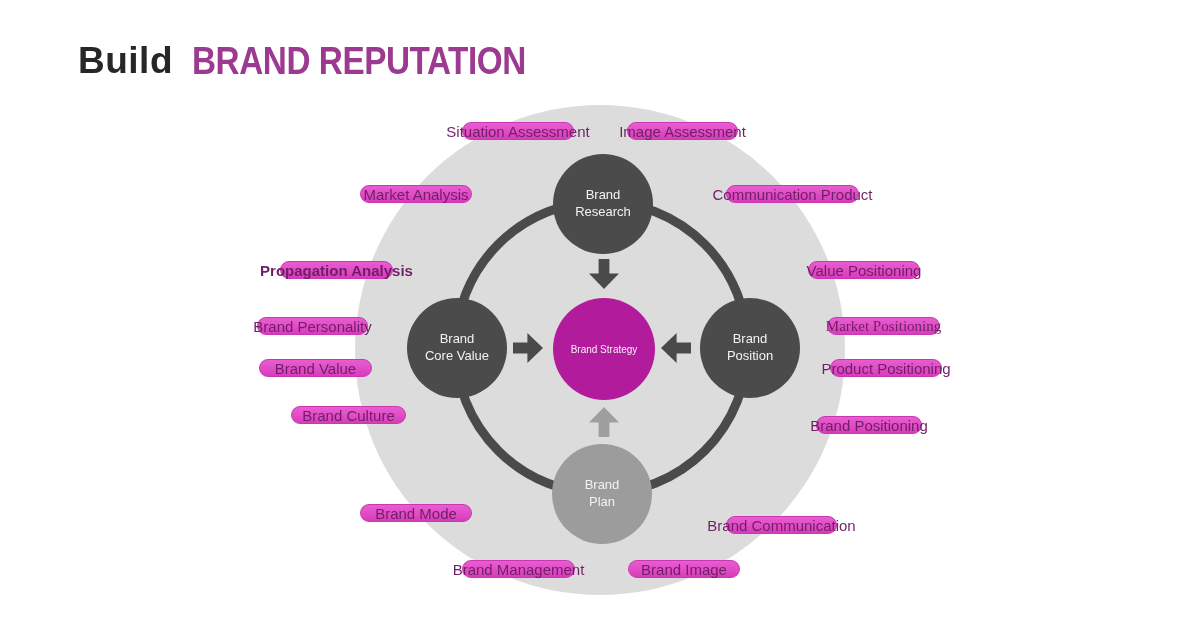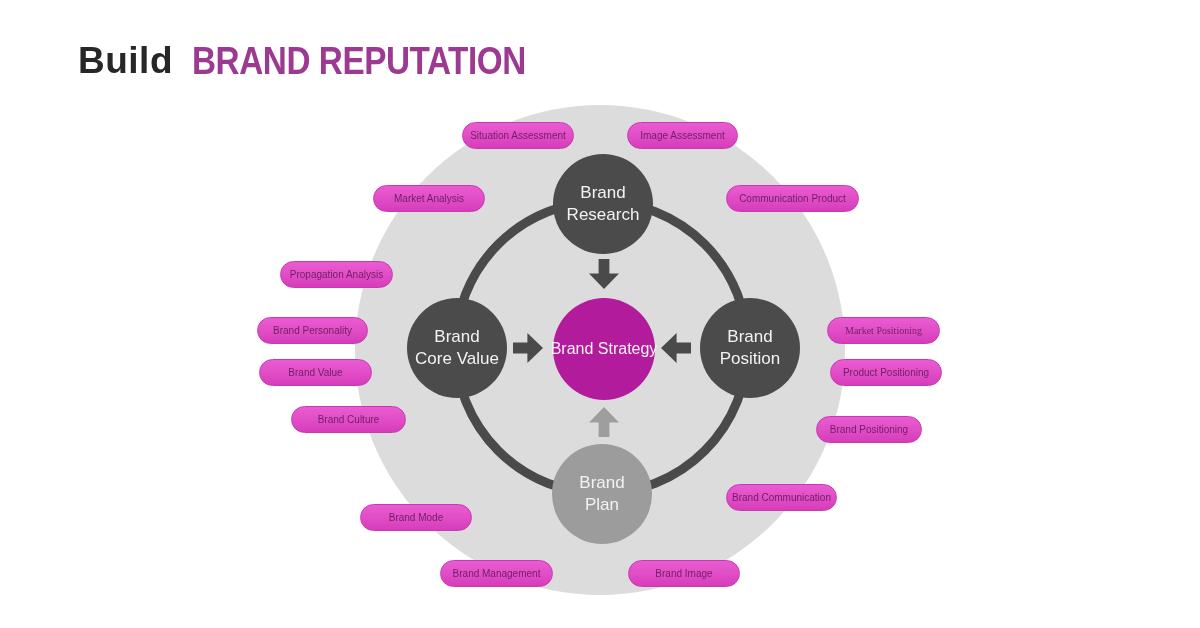--- a/index.html
+++ b/index.html
@@ -83,49 +83,49 @@
     position: absolute;
     width: 100px;
     height: 100px;
     border-radius: 50%;
     background: #4b4b4b;
     color: #f2f2f2;
     display: flex;
     align-items: center;
     justify-content: center;
     text-align: center;
-    font-size: 17px;
+    font-size: 13px;
     line-height: 1.3;
     white-space: pre-line;
     z-index: 4;
   }
   .node.research   { left: 553px; top: 154px; }
   .node.core-value { left: 407px; top: 298px; }
   .node.position   { left: 700px; top: 298px; }
   .node.plan       { left: 552px; top: 444px; background: #9c9c9c; }
   .node.center {
     left: 553px;
     top: 298px;
     width: 102px;
     height: 102px;
     background: #b21c9c;
-    font-size: 16px;
+    font-size: 10px;
     z-index: 5;
     white-space: nowrap;
   }
   
   .pill {
     position: absolute;
-    height: 27px;
+    height: 18px;
     border-radius: 14px;
     background: linear-gradient(180deg, #e95cd1 0%, #e04cc5 55%, #d63cba 100%);
     border: 1px solid #c938b2;
     box-sizing: border-box;
     color: #701f66;
-    font-size: 10px;
+    font-size: 15px;
     display: flex;
     align-items: center;
     justify-content: center;
     white-space: nowrap;
     z-index: 6;
   }
 </style>
 </head>
 <body>
 
@@ -151,28 +151,29 @@
     <div class="node core-value">Brand
 Core Value</div>
     <div class="node position">Brand
 Position</div>
     <div class="node plan">Brand
 Plan</div>
     <div class="node center">Brand Strategy</div>
 
     <div class="pill" style="left:462px; top:122px; width:112px;">Situation Assessment</div>
     <div class="pill" style="left:627px; top:122px; width:111px;">Image Assessment</div>
-    <div class="pill" style="left:373px; top:185px; width:112px;">Market Analysis</div>
+    <div class="pill" style="left:360px; top:185px; width:112px;">Market Analysis</div>
     <div class="pill" style="left:726px; top:185px; width:133px;">Communication Product</div>
-    <div class="pill" style="left:280px; top:261px; width:113px;">Propagation Analysis</div>
+    <div class="pill" style="left:280px; top:261px; width:113px;font-weight:bold;">Propagation Analysis</div>
+    <div class="pill" style="left:808px; top:261px; width:112px;">Value Positioning</div>
     <div class="pill" style="left:257px; top:317px; width:111px;">Brand Personality</div>
     <div class="pill" style="left:827px; top:317px; width:113px;font-family:Liberation Serif, serif;">Market Positioning</div>
     <div class="pill" style="left:830px; top:359px; width:112px;">Product Positioning</div>
     <div class="pill" style="left:259px; top:359px; width:113px;">Brand Value</div>
     <div class="pill" style="left:291px; top:406px; width:115px;">Brand Culture</div>
     <div class="pill" style="left:816px; top:416px; width:106px;">Brand Positioning</div>
     <div class="pill" style="left:360px; top:504px; width:112px;">Brand Mode</div>
-    <div class="pill" style="left:726px; top:484px; width:111px;">Brand Communication</div>
-    <div class="pill" style="left:440px; top:560px; width:113px;">Brand Management</div>
+    <div class="pill" style="left:726px; top:516px; width:111px;">Brand Communication</div>
+    <div class="pill" style="left:462px; top:560px; width:113px;">Brand Management</div>
     <div class="pill" style="left:628px; top:560px; width:112px;text-align:center;">Brand Image</div>
 
   </div>
 </div>
 
 </body></html>

